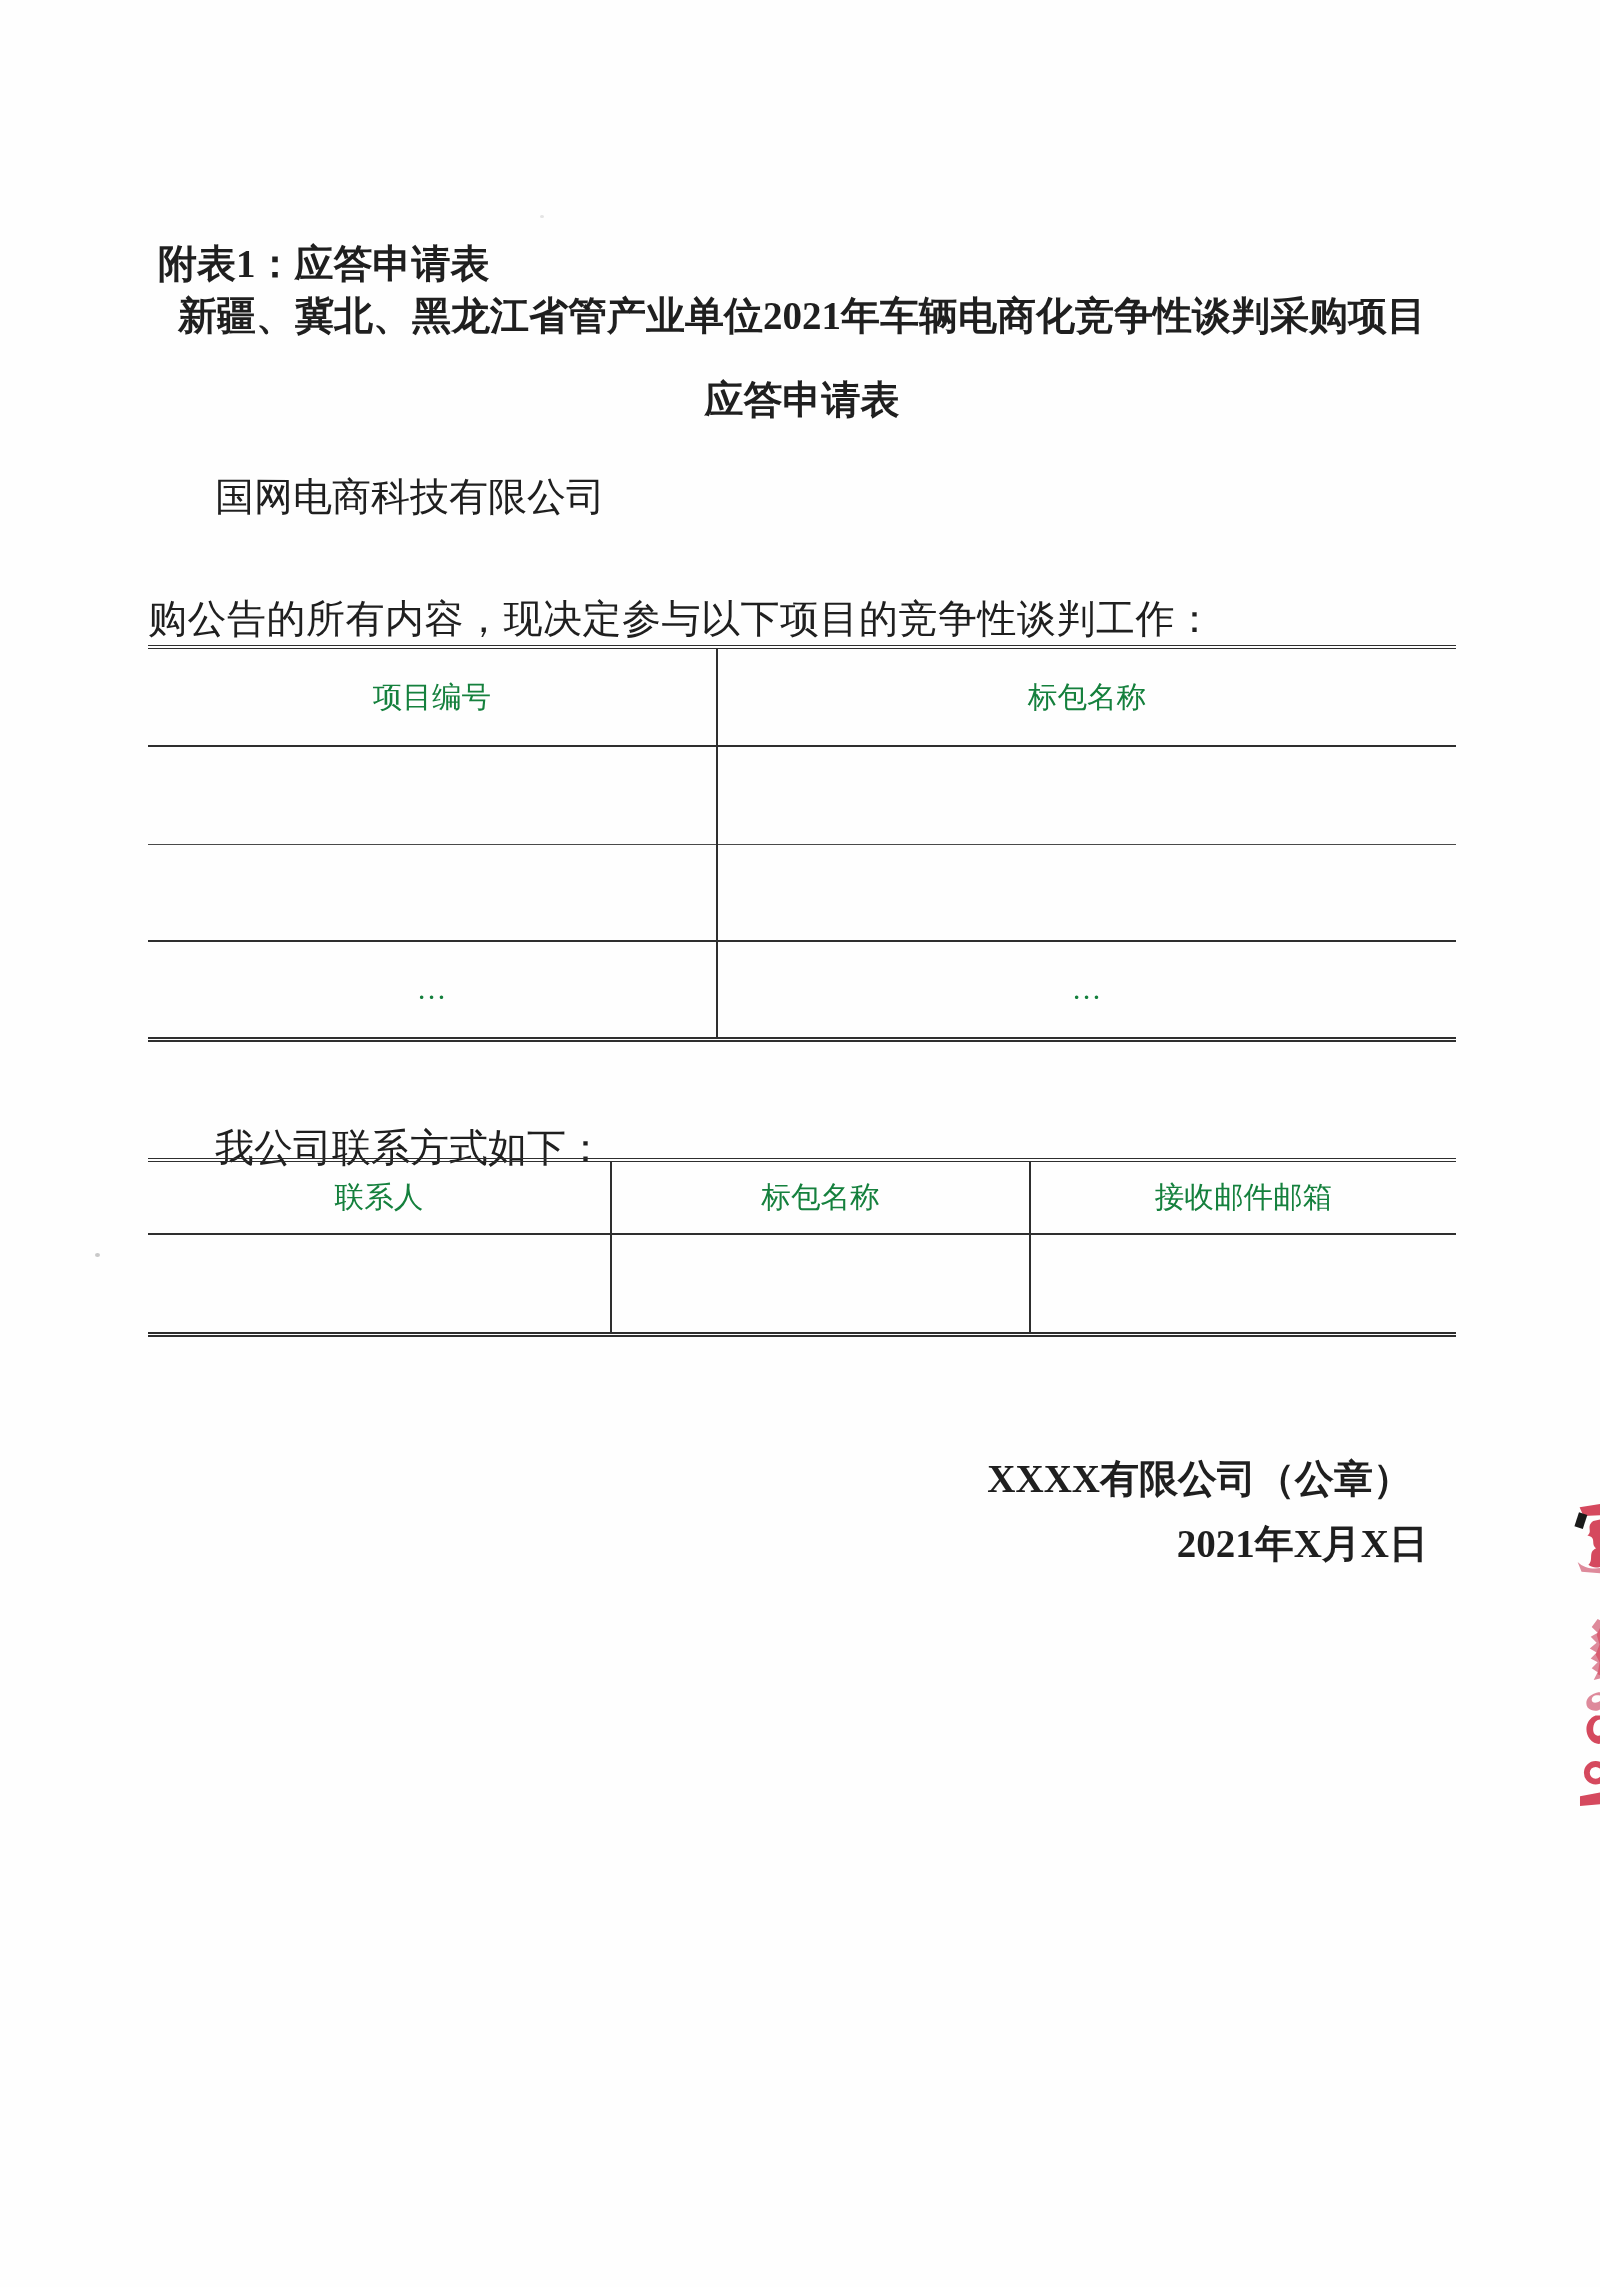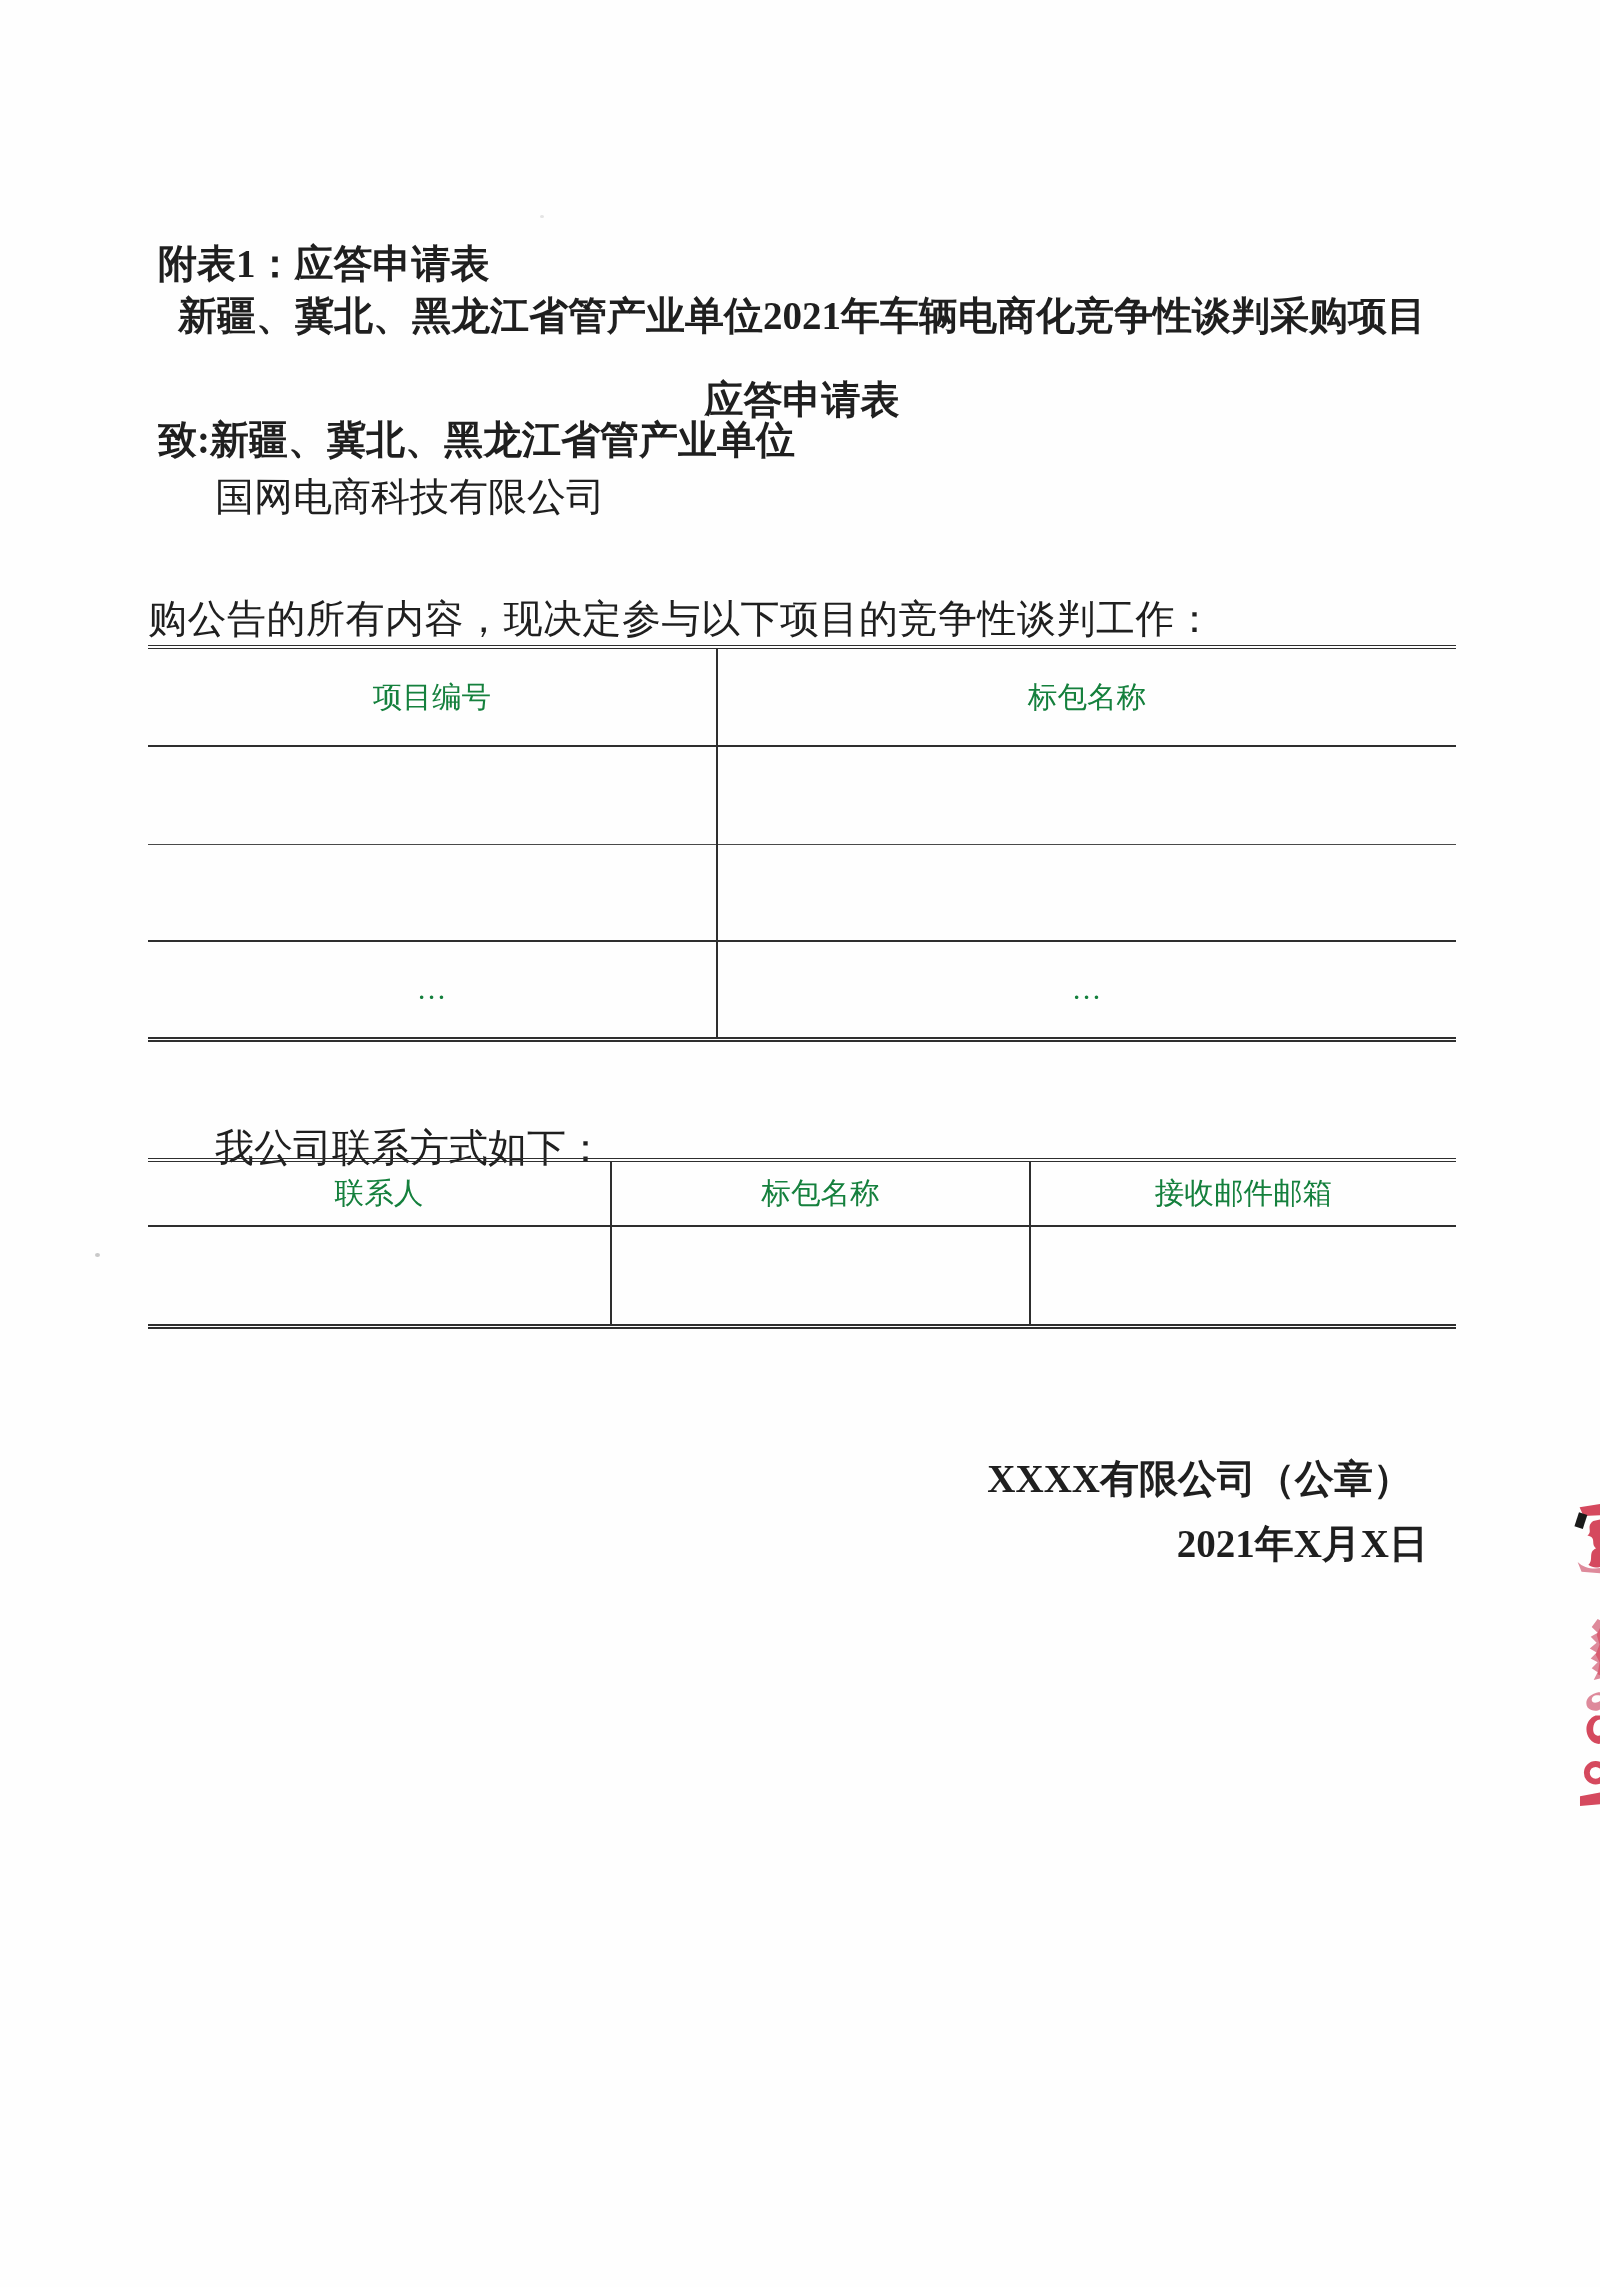--- a/index.html
+++ b/index.html
@@ -29,42 +29,41 @@
   }
   
   table.tbl1{top:645px;}
   table.tbl1 thead tr{height:99px;border-bottom:2px solid #2e2e2e;}
   table.tbl1 tbody tr.r1{height:98px;border-bottom:1px solid #4a4a4a;}
   table.tbl1 tbody tr.r2{height:97px;border-bottom:2px solid #2e2e2e;}
   table.tbl1 tbody tr.r3{height:98px;}
   table.tbl1 th:first-child,table.tbl1 td:first-child{border-right:2px solid #2e2e2e;}
   
   table.tbl2{top:1158px;}
-  table.tbl2 thead tr{height:66px;border-bottom:2px solid #2e2e2e;}
+  table.tbl2 thead tr{height:74px;border-bottom:2px solid #2e2e2e;}
   table.tbl2 tbody tr{height:100px;}
   table.tbl2 th:nth-child(1),table.tbl2 td:nth-child(1),
   table.tbl2 th:nth-child(2),table.tbl2 td:nth-child(2){border-right:2px solid #2e2e2e;}
   .ellipsis-cell{font-size:25.6px;letter-spacing:1px;color:#2a2a2a;}
   
   .stamp{position:absolute;pointer-events:none;}
   
   .speck{position:absolute;background:#c9c9c9;border-radius:50%;}
 </style>
 </head>
 <body>
 
 <div class="page">
 
   <div class="abs t30 bold" style="left:158px;top:242px;">附表1：应答申请表</div>
 
   <div class="abs t30 bold center" style="top:294px;">新疆、冀北、黑龙江省管产业单位2021年车辆电商化竞争性谈判采购项目</div>
 
   <div class="abs t30 bold center" style="top:378px;">应答申请表</div>
 
-  <div class="abs t30 bold" style="left:158px;top:418px;">致:新疆、冀北、黑龙江省管产业单位</div>
 
   <div class="abs t30" style="left:215px;top:475px;">国网电商科技有限公司</div>
 
   <div class="abs t30" style="left:148px;top:597px;letter-spacing:0.5px;">购公告的所有内容，现决定参与以下项目的竞争性谈判工作：</div>
 
   <table class="tbl tbl1">
     <colgroup>
         <col style="width:569px">
         <col>
       </colgroup>

